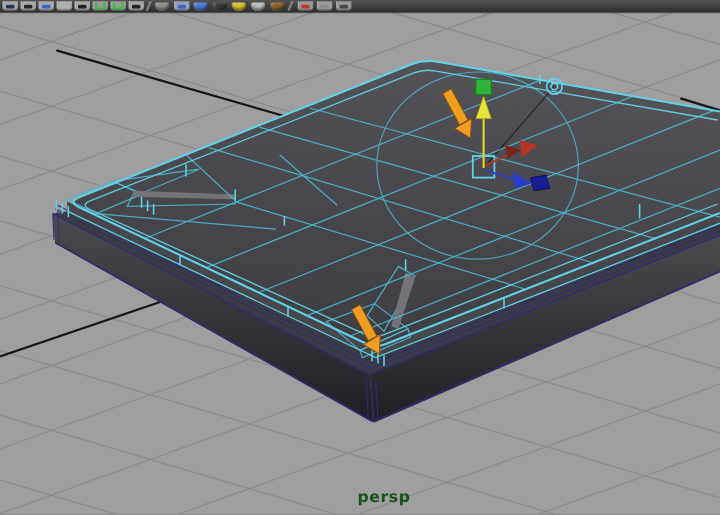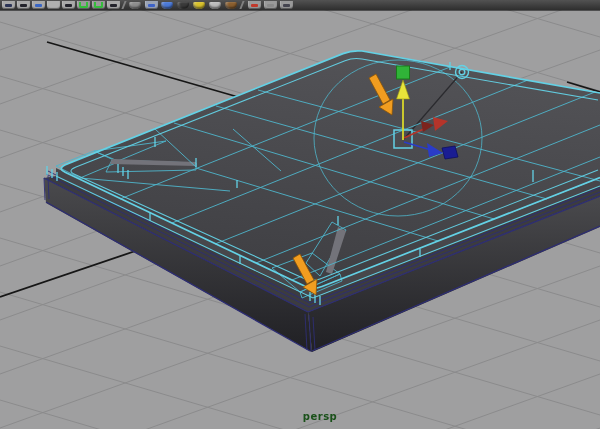--- a/index.html
+++ b/index.html
@@ -22,21 +22,21 @@
   
   .grid-l{stroke:var(--grid-line);stroke-width:1;}
   .axis{stroke:var(--axis-black);stroke-width:1.8;}
   .wire{stroke:var(--wire-sel);stroke-width:1.1;fill:none;opacity:.95;}
   .wire-b{stroke:var(--wire-sel);stroke-width:1.7;fill:none;}
   .wire-d{stroke:var(--wire-sel-dim);stroke-width:1;fill:none;opacity:.9;}
   .navy{stroke:var(--wire-unsel);stroke-width:1.3;fill:none;}
   .navy-t{stroke:var(--wire-unsel);stroke-width:1;fill:none;opacity:.9;}
 
   .persp{position:absolute;left:320px;bottom:7px;transform:translateX(-50%);
-    color:var(--label);font-size:10px;font-weight:bold;letter-spacing:.5px;z-index:5;}
+    color:var(--label);font-size:13px;font-weight:bold;letter-spacing:.5px;z-index:5;}
 </style>
 </head>
 <body>
 
 <div class="screen">
 
   <svg width="600" height="429" viewBox="0 0 600 429">
     <defs>
       <linearGradient id="gTop" x1="0.55" y1="0" x2="0.35" y2="1">
         <stop offset="0" stop-color="var(--tray-top-far)"></stop>

